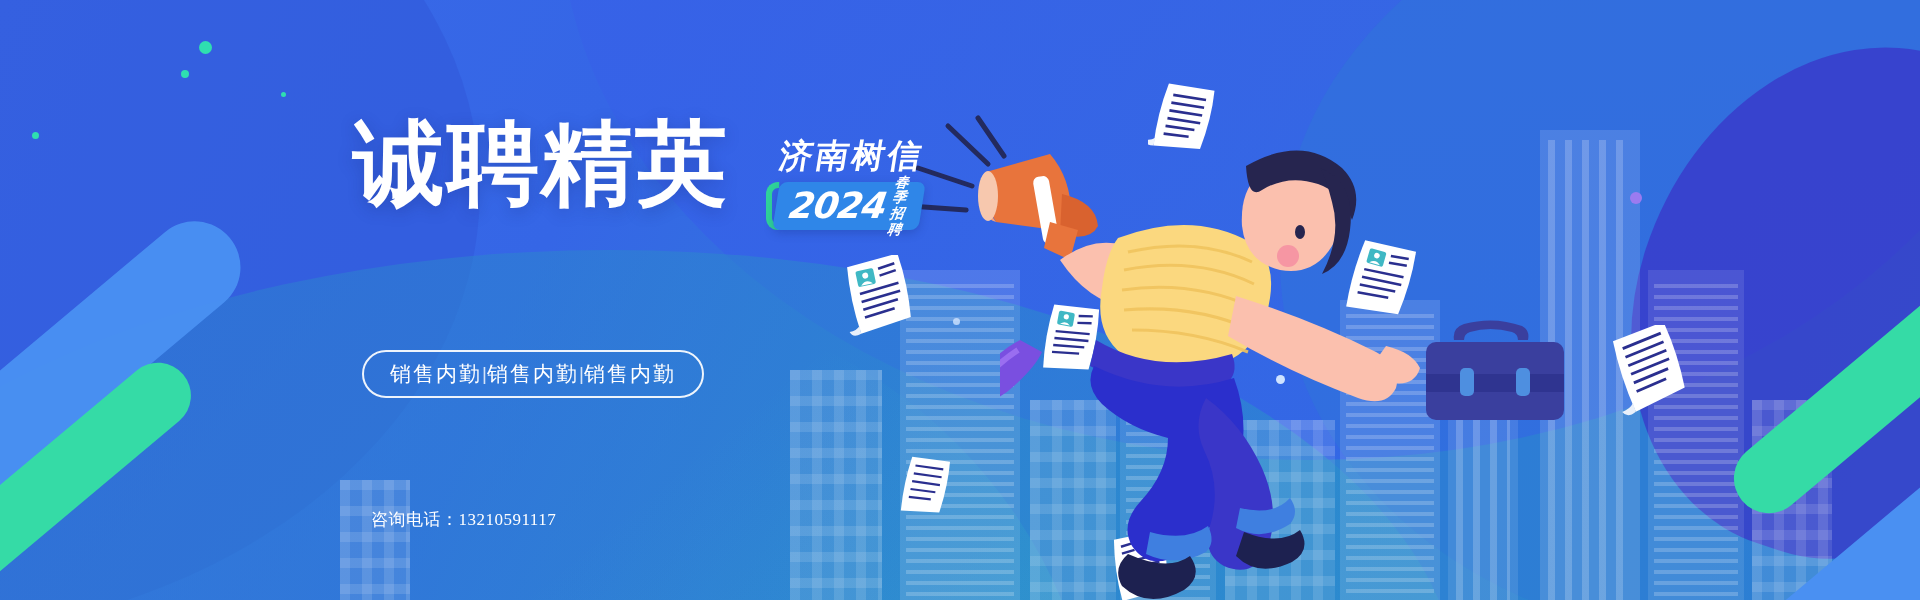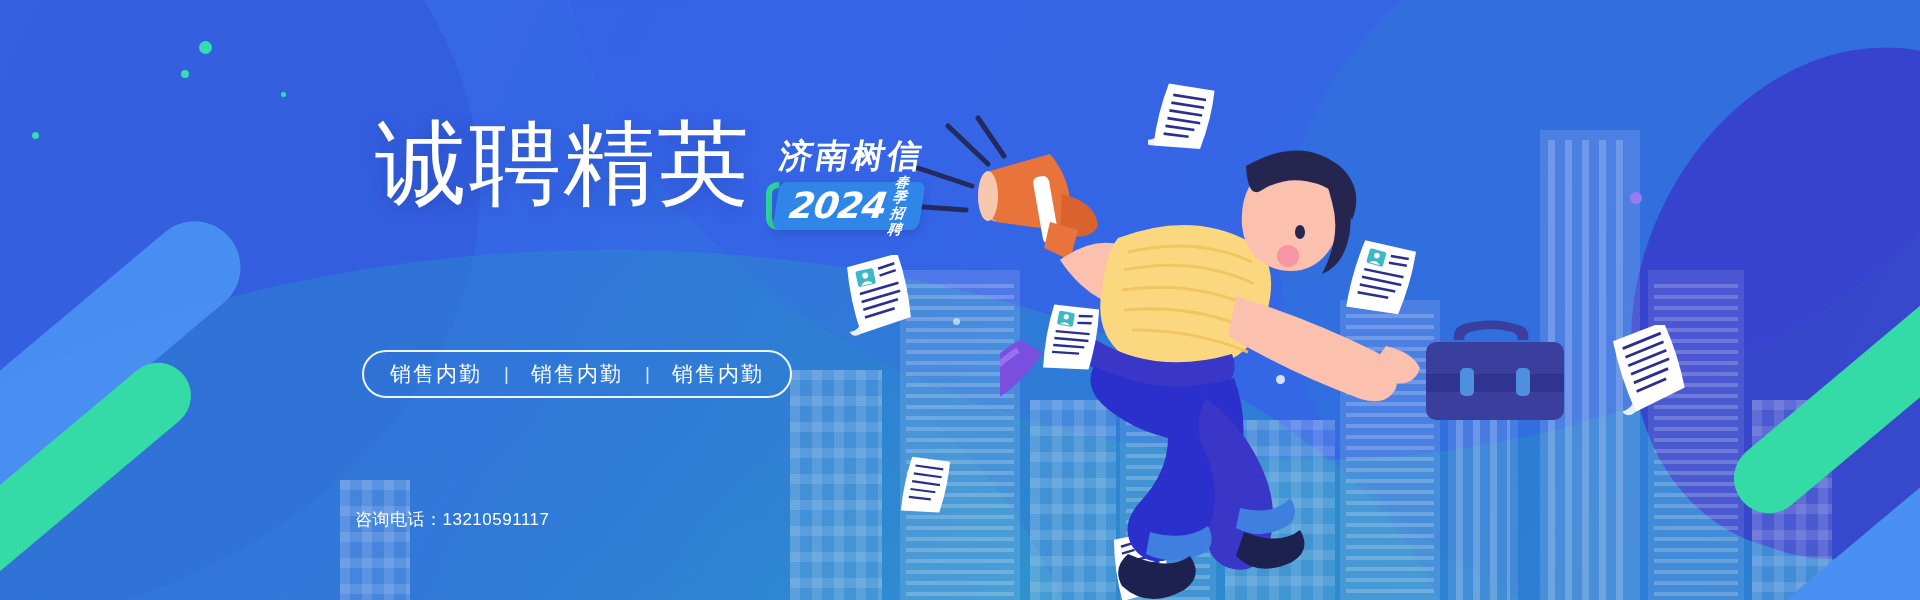--- a/index.html
+++ b/index.html
@@ -87,22 +87,22 @@
   .megaphone{left:900px;top:110px;width:260px;height:200px;}
   .person{left:1000px;top:140px;width:520px;height:460px;}
   .briefcase{left:1420px;top:318px;width:150px;height:120px;}
 
   .paper{position:absolute;}
 
   
   .text-layer{position:absolute;left:0;top:0;width:1920px;height:600px;}
 
   .headline{
-    position:absolute;left:375px;top:118px;
-    font-size:92px;line-height:1;font-weight:normal;
+    position:absolute;left:353px;top:118px;
+    font-size:92px;line-height:1;font-weight:bold;
     color:#ffffff;letter-spacing:2px;
     font-family:"DejaVu Sans","Liberation Sans",sans-serif;
     text-shadow:0 4px 16px rgba(20,40,120,.28);
     white-space:nowrap;
   }
 
   .company{
     position:absolute;left:780px;top:134px;
     font-size:33px;font-weight:bold;color:#ffffff;
     font-family:"DejaVu Sans","Liberation Sans",sans-serif;
@@ -149,34 +149,33 @@
     white-space:nowrap;
     text-shadow:0 3px 12px rgba(20,40,120,.22);
   }
 
   .pill{
     position:absolute;left:362px;top:350px;
     height:44px;display:flex;align-items:center;
     padding:0 26px;
     border:2px solid rgba(255,255,255,.92);
     border-radius:999px;
-    gap:22px;
   }
   .pill span.job{
     font-size:21px;color:#ffffff;letter-spacing:2px;
     font-family:"DejaVu Sans","Liberation Sans",sans-serif;
     white-space:nowrap;
   }
   .pill .sep{color:rgba(255,255,255,.8);font-size:19px;}
 
   .contact{
-    position:absolute;left:355px;top:508px;
+    position:absolute;left:371px;top:508px;
     display:flex;align-items:center;gap:30px;
     font-size:17px;color:#ffffff;letter-spacing:.5px;
-    font-family:Liberation Sans, sans-serif;
+    font-family:Liberation Serif, serif;
     white-space:nowrap;
   }
 </style>
 </head>
 <body>
 
 <div id="banner">
 
   <div class="bg curve-tr"></div>
   <div class="bg curve-left-dark"></div>

